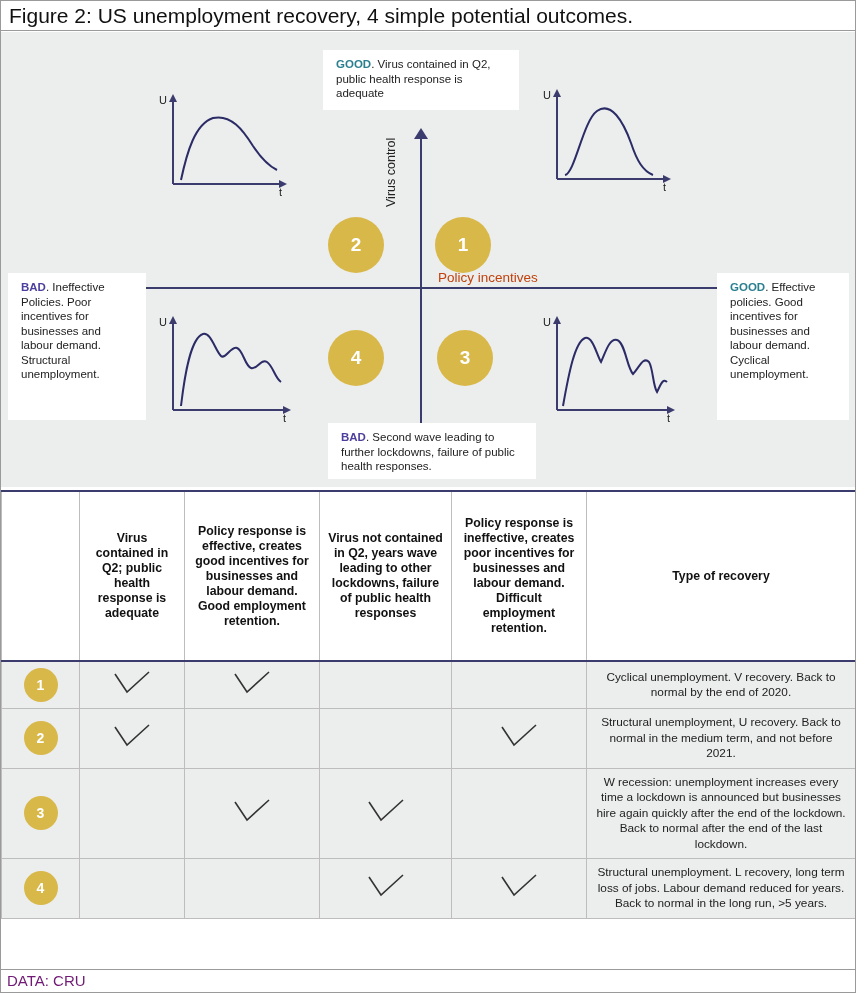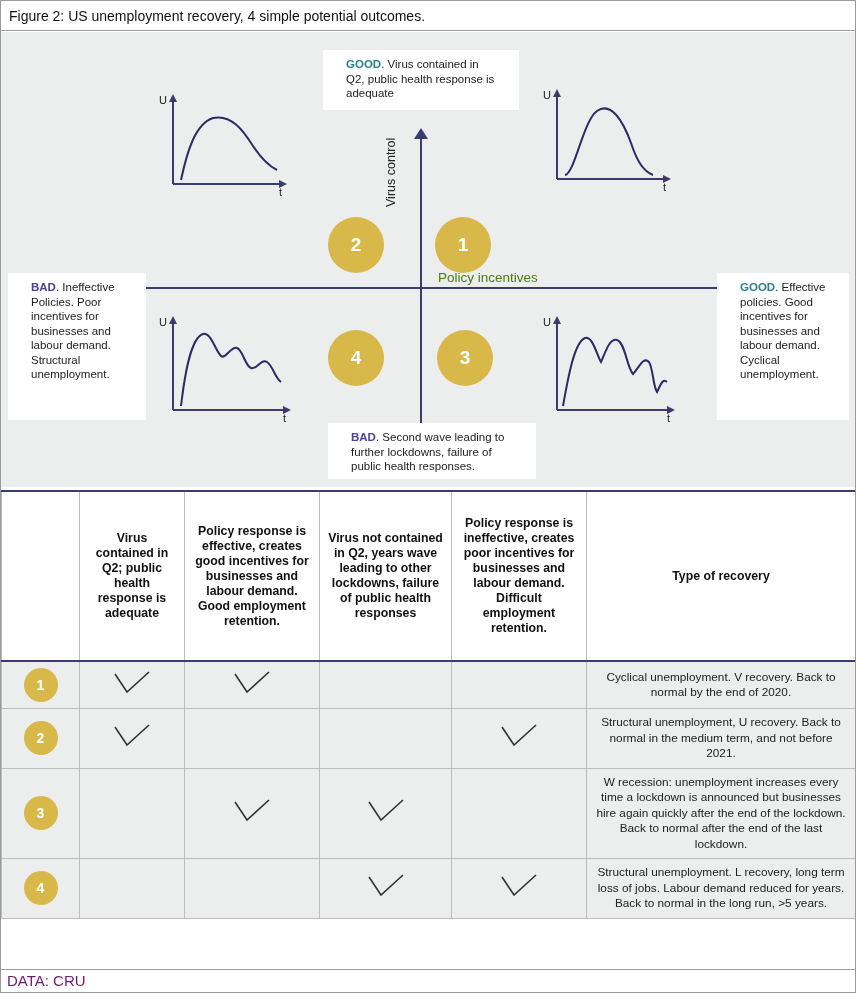--- a/index.html
+++ b/index.html
@@ -23,21 +23,21 @@
   
   .fig-title {
     position: absolute;
     left: 0;
     top: 0;
     width: 854px;
     height: 30px;
     line-height: 30px;
     padding-left: 8px;
     box-sizing: border-box;
-    font-size: 14px;
+    font-size: 21px;
     color: #111111;
     border-bottom: 1px solid #9a9a9a;
     background: #ffffff;
     white-space: nowrap;
   }
   
   .quad-panel {
     position: absolute;
     left: 0;
     top: 31px;
@@ -98,21 +98,21 @@
     color: #222222;
     transform: rotate(-90deg);
     transform-origin: left top;
     white-space: nowrap;
   }
   .axis-label-h {
     position: absolute;
     left: 437px;
     top: 238px;
     font-size: 13.5px;
-    color: #4d7c0f;
+    color: #c2410c;
     white-space: nowrap;
   }
   
   .circle {
     position: absolute;
     width: 56px;
     height: 56px;
     border-radius: 50%;
     background: #d9b84a;
     color: #ffffff;
@@ -124,21 +124,21 @@
   .c1 { left: 434px; top: 185px; }
   .c2 { left: 327px; top: 185px; }
   .c3 { left: 436px; top: 298px; }
   .c4 { left: 327px; top: 298px; }
   
   .callout {
     position: absolute;
     background: #ffffff;
     font-size: 11.5px;
     line-height: 14.5px;
-    padding: 7px 23px;
+    padding: 7px 13px;
     box-sizing: border-box;
     color: #222222;
   }
   .callout .good { color: #2a7f8f; font-weight: bold; }
   .callout .bad  { color: #4c3f9e; font-weight: bold; }
   .co-top    { left: 322px; top: 18px;  width: 196px; height: 60px; }
   .co-bottom { left: 327px; top: 391px; width: 208px; height: 56px; }
   .co-left   { left: 7px;   top: 241px; width: 138px; height: 147px; }
   .co-right  { left: 716px; top: 241px; width: 132px; height: 147px; }
   

